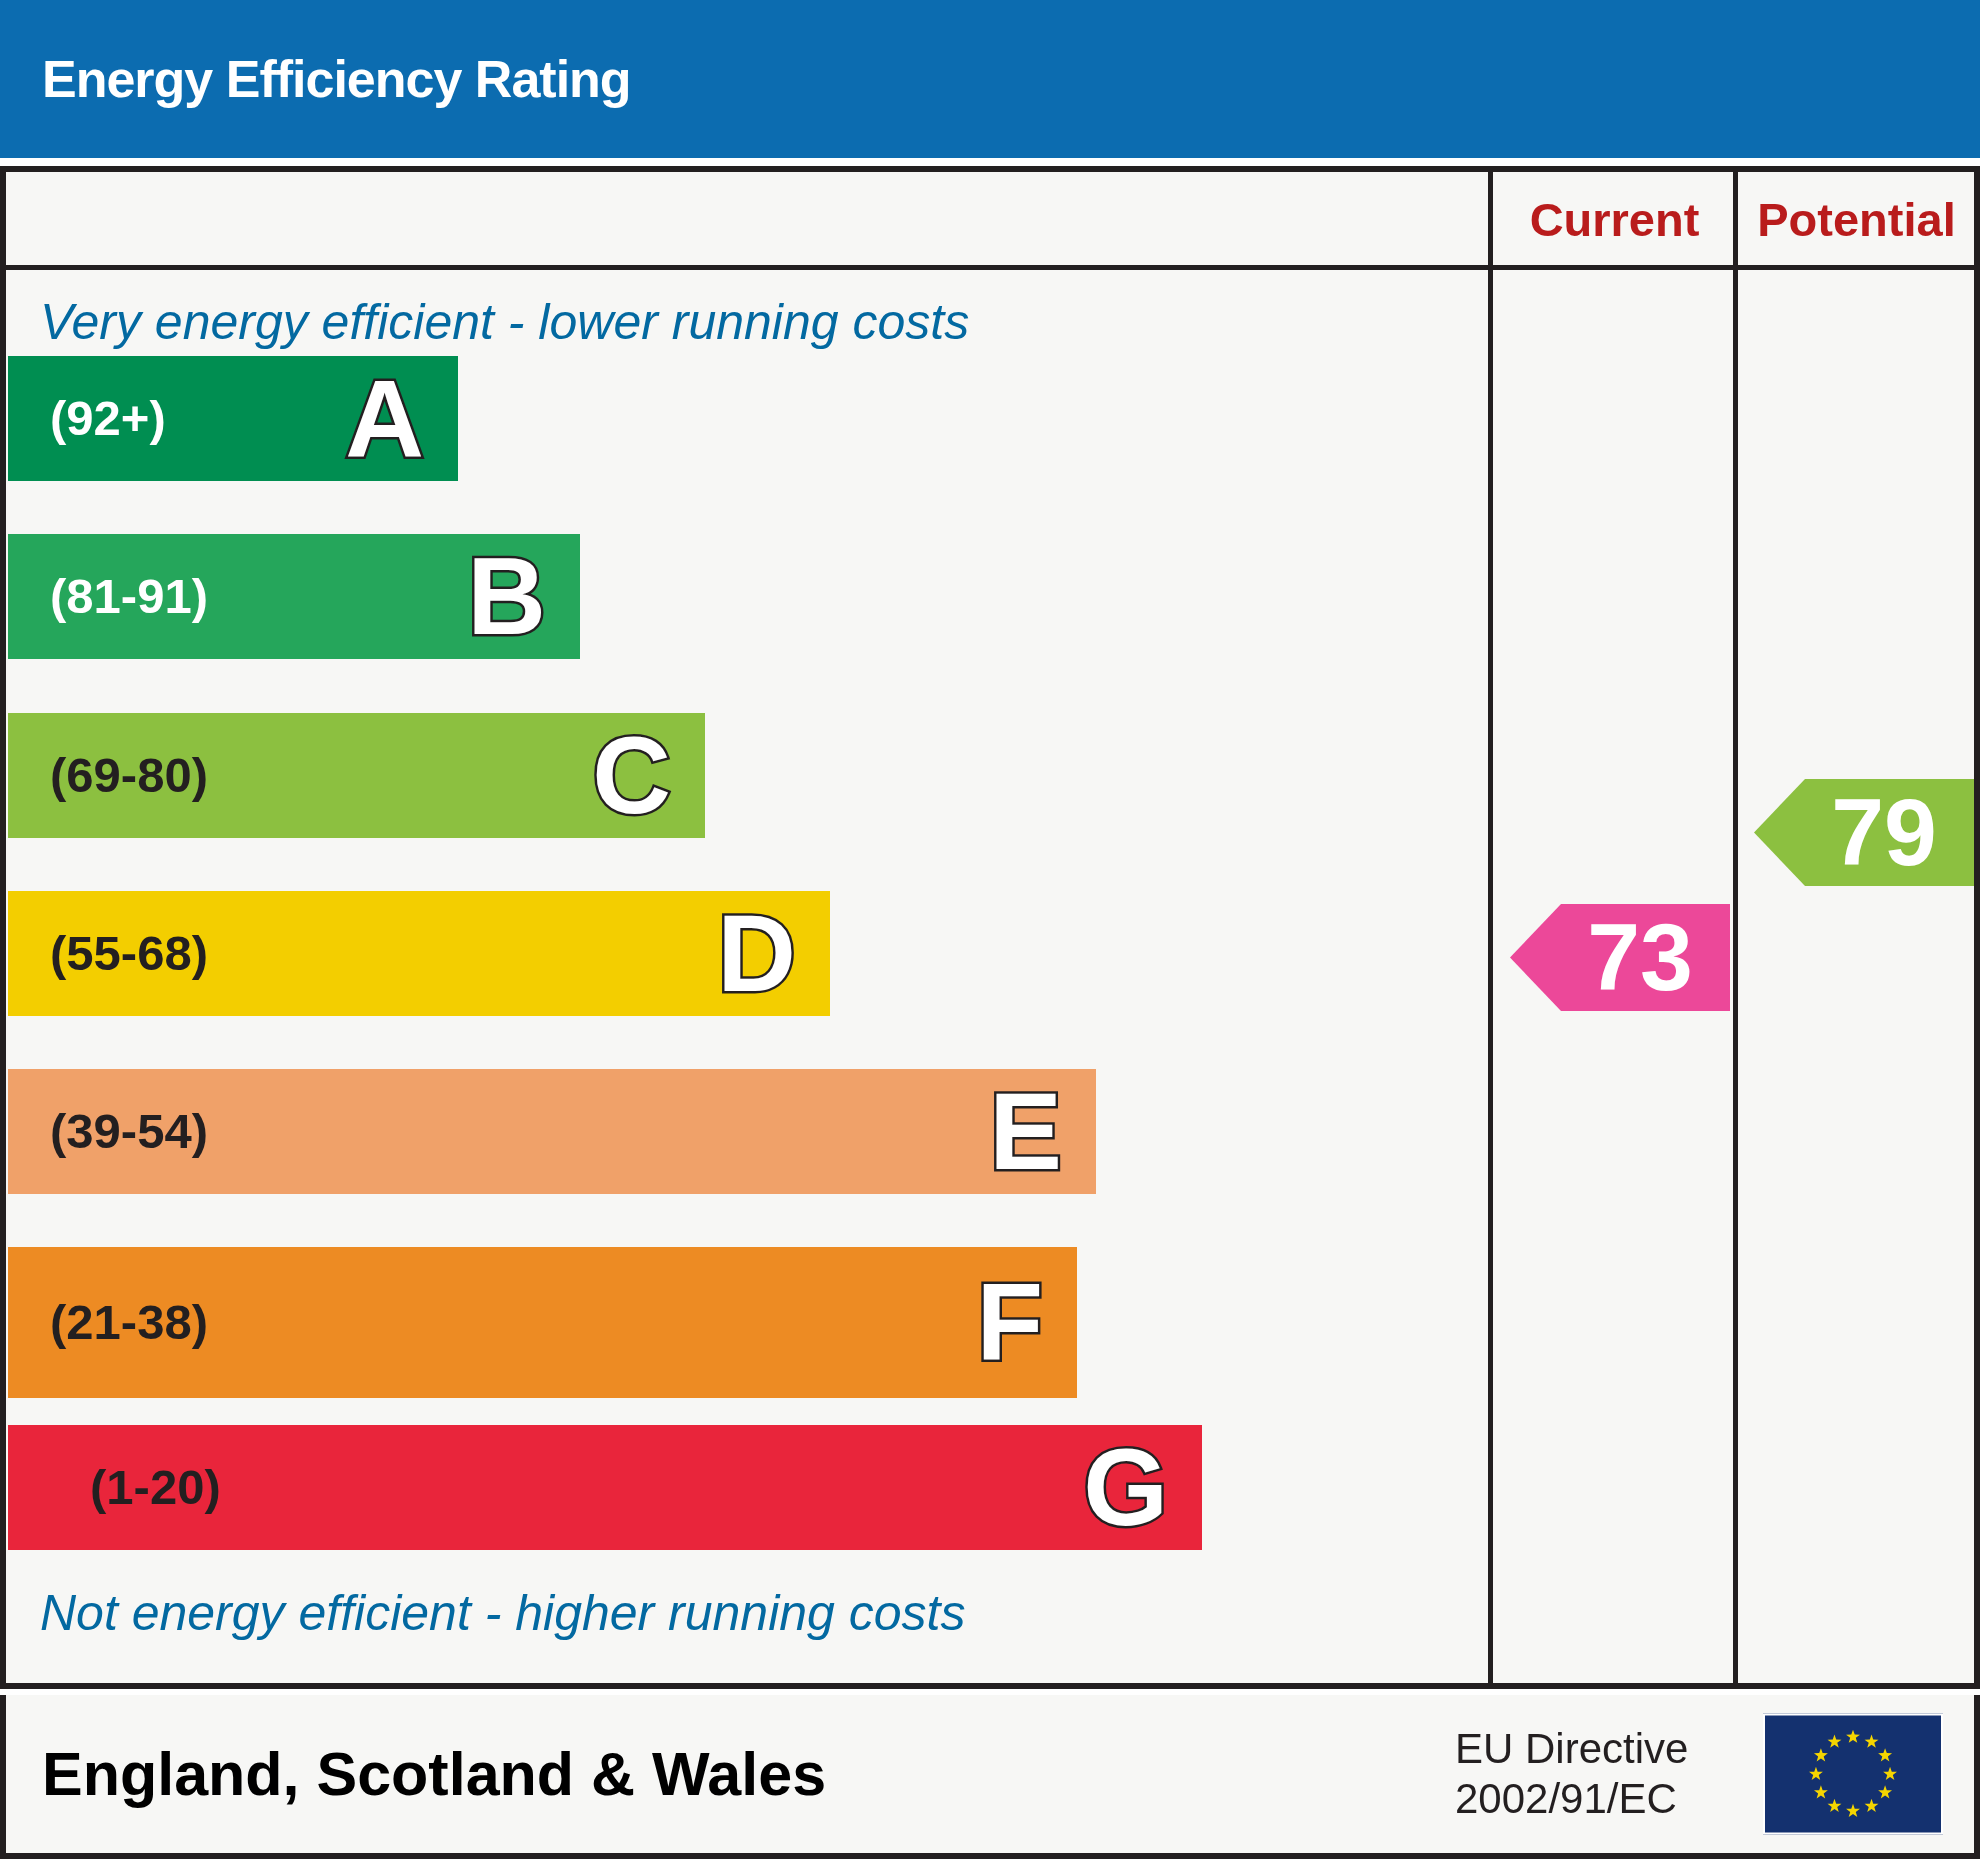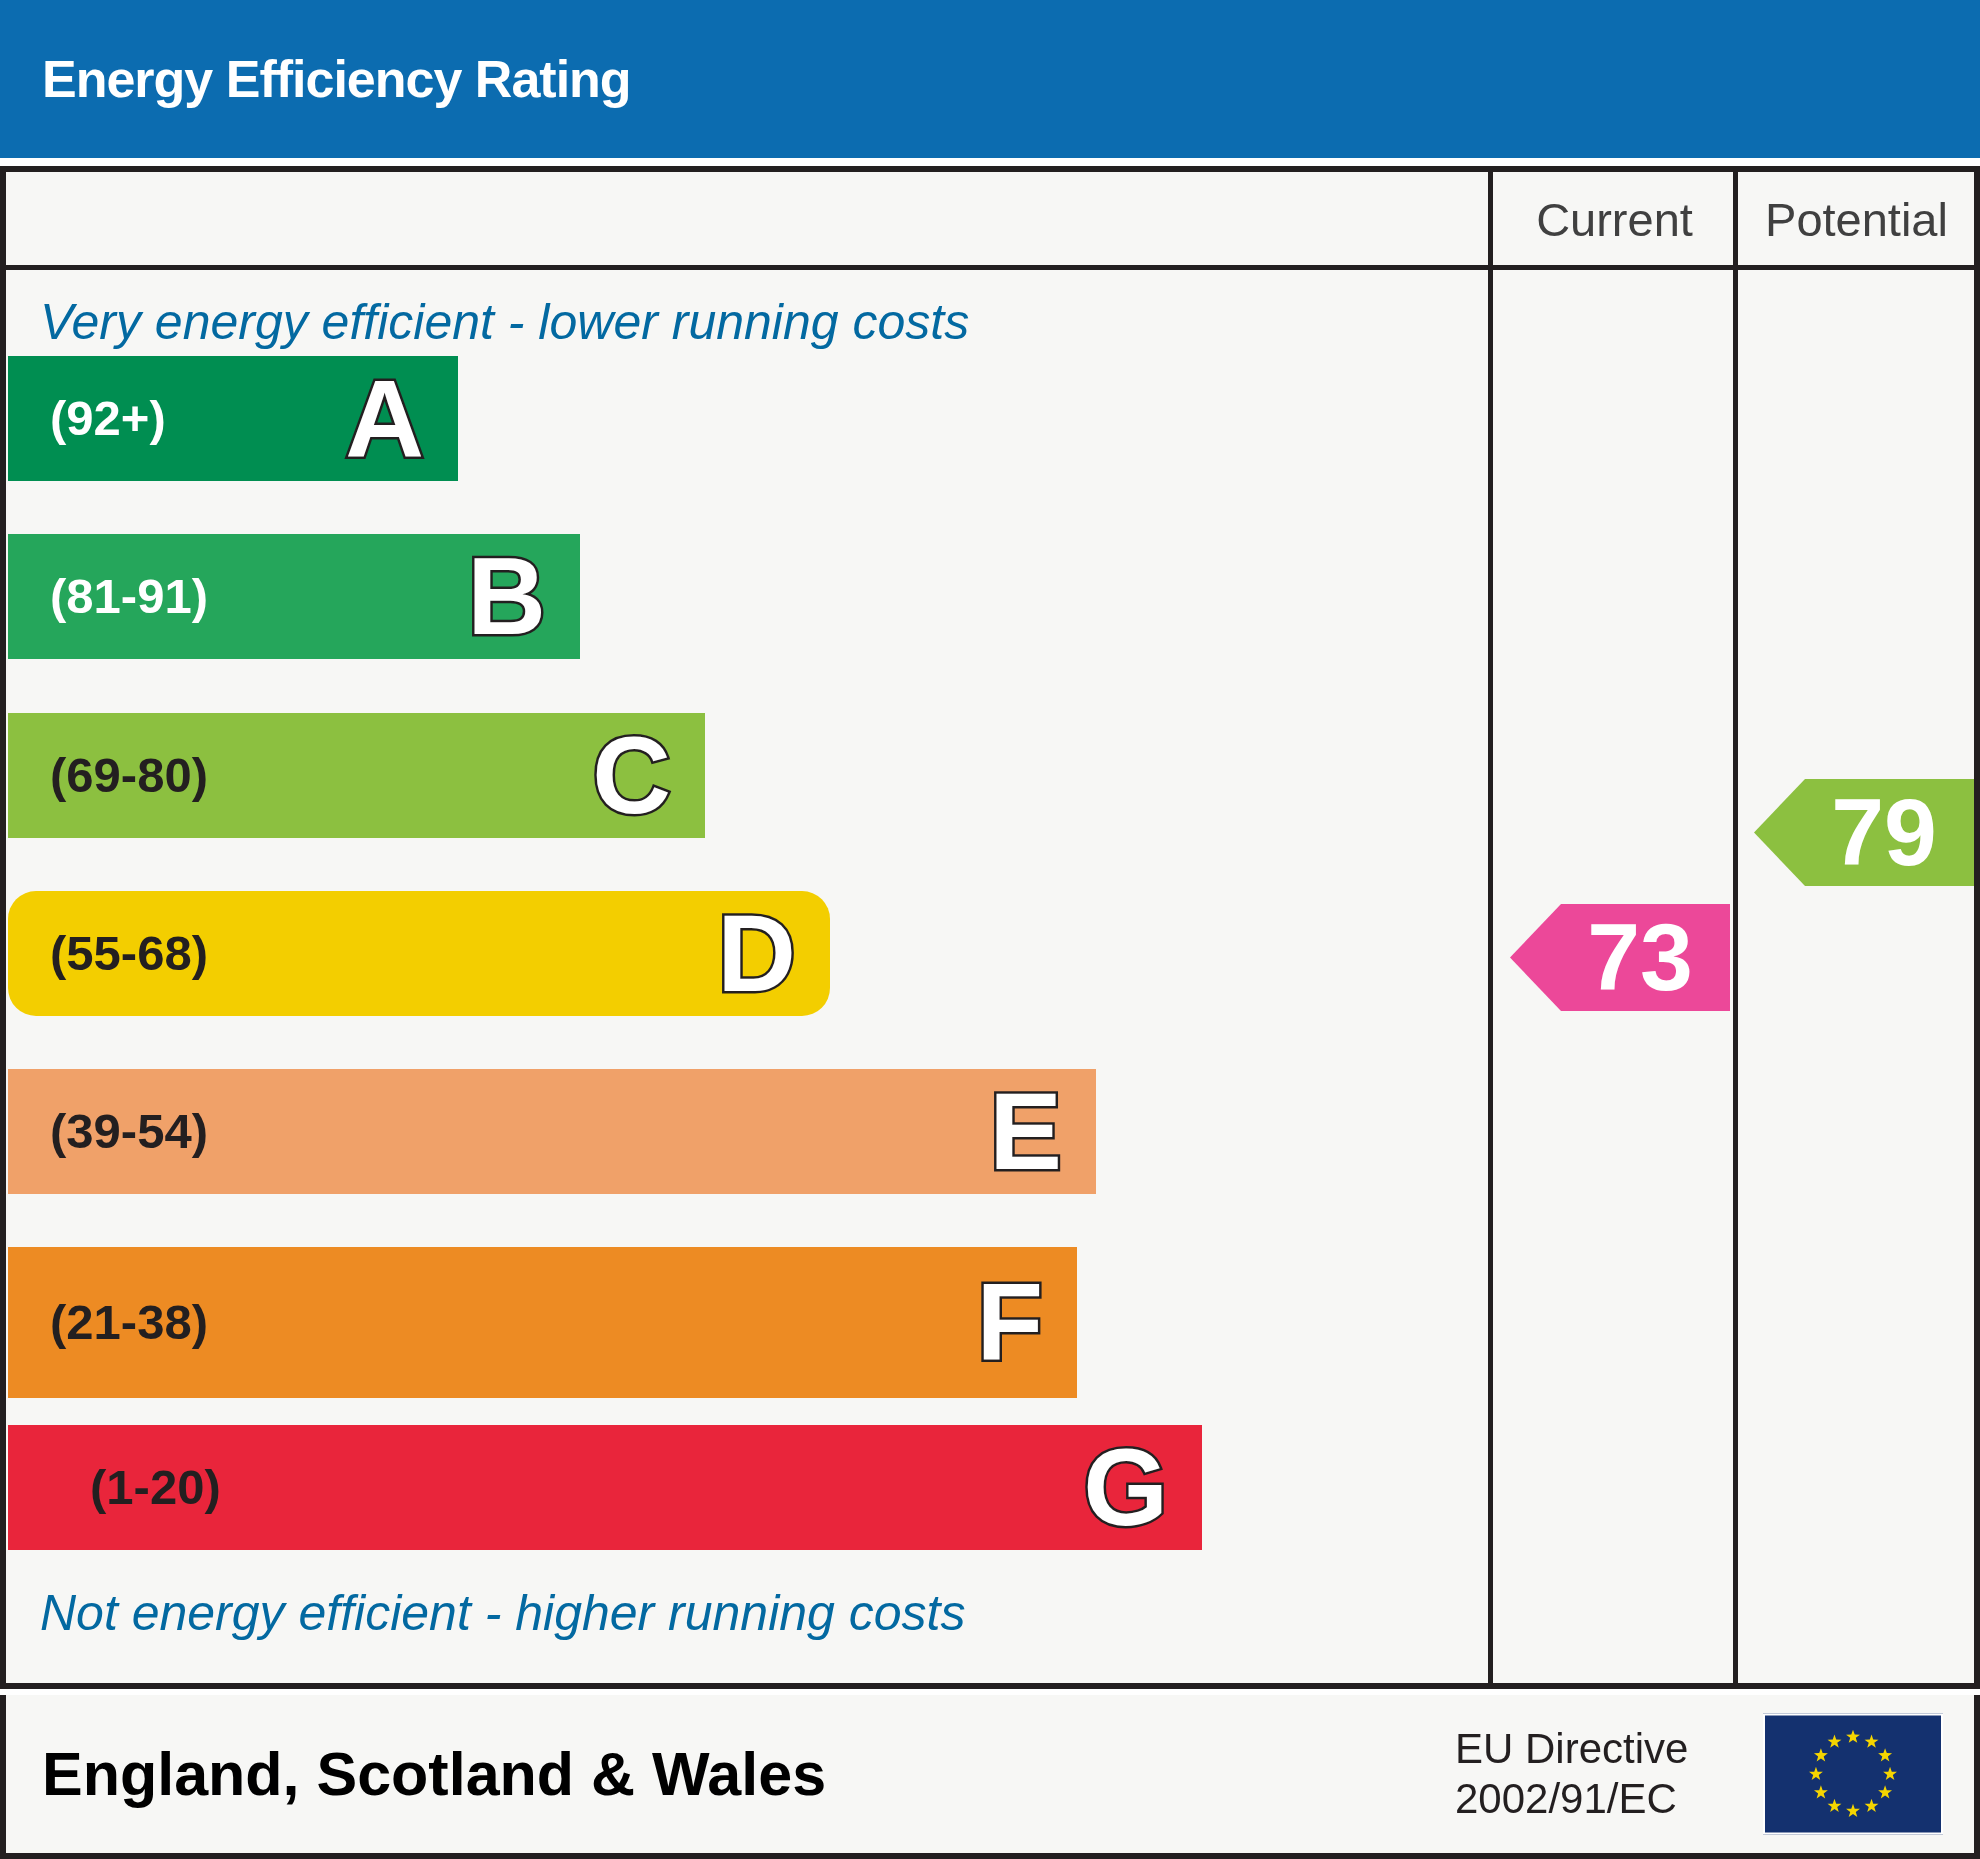--- a/index.html
+++ b/index.html
@@ -64,22 +64,22 @@
     height: 95px;
   }
   .hdr-cell {
     position: absolute;
     top: 0;
     height: 95px;
     display: flex;
     align-items: center;
     justify-content: center;
     font-size: 47px;
-    font-weight: normal;
-    color: #404040;
+    font-weight: bold;
+    color: #b91c1c;
     box-sizing: border-box;
   }
   .hdr-current  { left: 1487px; width: 243px; }
   .hdr-potential{ left: 1732px; width: 237px; }
 
   .hdr-underline {
     position: absolute;
     left: 0;
     top: 93px;
     width: 1968px;
@@ -237,21 +237,21 @@
           <span class="band-letter" style="right: 34px;">A</span>
         </div>
         <div class="band" style="top: 362px; width: 572px; height: 125px; background: rgb(37, 166, 91);">
           <span class="band-range" style="color: rgb(255, 255, 255);">(81-91)</span>
           <span class="band-letter" style="right: 34px;">B</span>
         </div>
         <div class="band" style="top: 541px; width: 697px; height: 125px; background: rgb(140, 192, 64);">
           <span class="band-range" style="color: rgb(35, 31, 32);">(69-80)</span>
           <span class="band-letter" style="right: 34px;">C</span>
         </div>
-        <div class="band" style="top: 719px; width: 822px; height: 125px; background: rgb(243, 206, 0); border-radius: 28px;">
+        <div class="band" style="top: 719px; width: 822px; height: 125px; background: rgb(243, 206, 0);">
           <span class="band-range" style="color: rgb(35, 31, 32);">(55-68)</span>
           <span class="band-letter" style="right: 34px;">D</span>
         </div>
         <div class="band" style="top: 897px; width: 1088px; height: 125px; background: rgb(240, 161, 105);">
           <span class="band-range" style="color: rgb(35, 31, 32);">(39-54)</span>
           <span class="band-letter" style="right: 34px;">E</span>
         </div>
         <div class="band" style="top: 1075px; width: 1069px; height: 151px; background: rgb(237, 139, 35);">
           <span class="band-range" style="color: rgb(35, 31, 32);">(21-38)</span>
           <span class="band-letter" style="right: 34px;">F</span>

